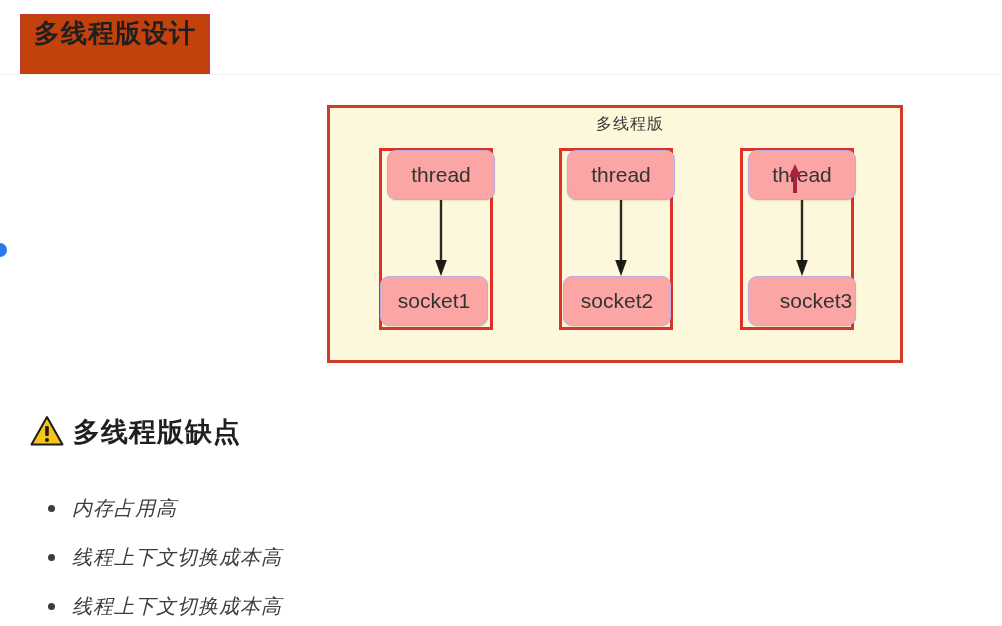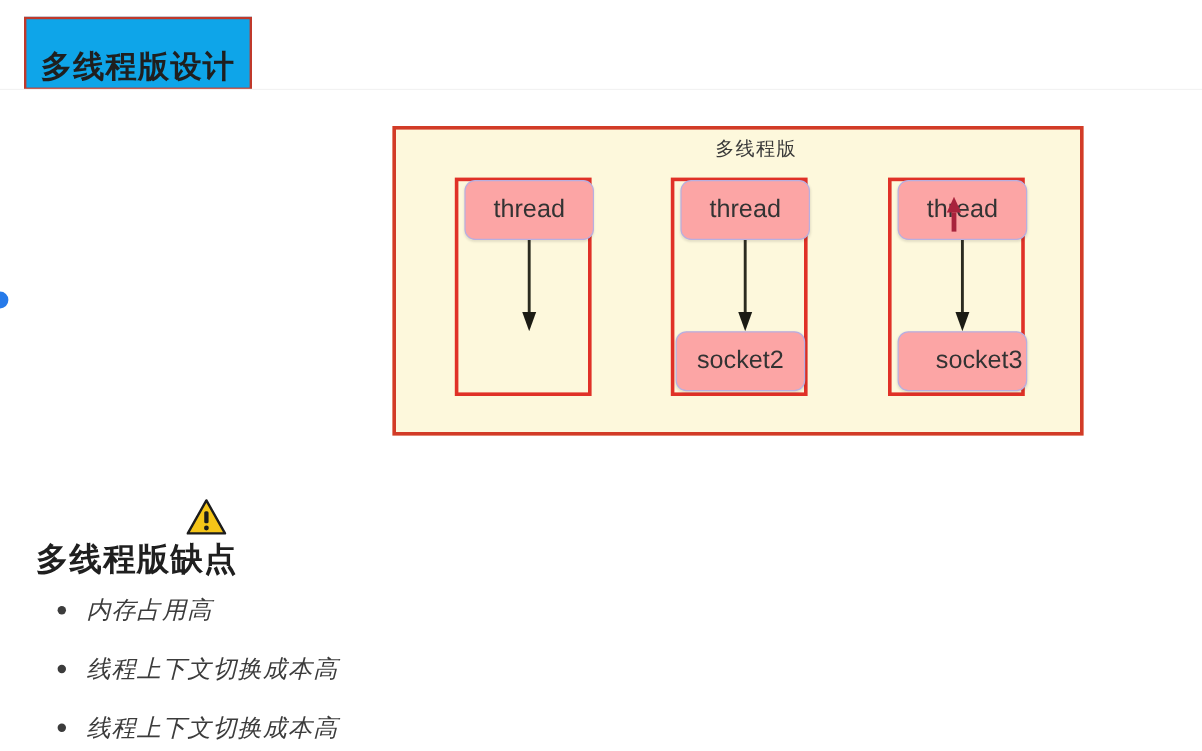--- a/index.html
+++ b/index.html
@@ -17,24 +17,24 @@
   }
 
   
   #page-title-box {
     position: absolute;
     left: 20px;
     top: 14px;
     width: 190px;
     height: 61px;
     border: 2px solid #c0392b;
-    background: #0ea5e9;
-    box-sizing: border-box;
-    display: flex;
-    align-items: flex-end;
+    background: #c2410c;
+    box-sizing: border-box;
+    display: flex;
+    align-items: flex-start;
     justify-content: center;
   }
   #page-title-text {
     font-size: 26px;
     font-weight: bold;
     letter-spacing: 1px;
     color: #1f1f1f;
     white-space: nowrap;
   }
 
@@ -137,22 +137,21 @@
     width: 16px;
     height: 30px;
   }
 
   
   #drawbacks-heading {
     position: absolute;
     left: 30px;
     top: 414px;
     display: flex;
-    align-items: flex-end;
-    flex-direction: column;
+    align-items: flex-start;
   }
   #warning-icon {
     width: 34px;
     height: 34px;
     margin-right: 9px;
     flex: none;
   }
   #drawbacks-heading-text {
     font-size: 27px;
     font-weight: bold;
@@ -203,20 +202,21 @@
   <div id="diagram-caption">多线程版</div>
 
   <div class="group-box" id="group-box-1"></div>
   <div class="node-box node-thread" id="thread-1">thread</div>
   <div class="arrow-wrap" id="arrow-1">
     <svg width="14" height="78" viewBox="0 0 14 78">
       <line x1="7" y1="0" x2="7" y2="62" stroke="#2b2b1f" stroke-width="2.4"></line>
       <polygon points="7,76 1.2,60 12.8,60" fill="#1c1c14"></polygon>
     </svg>
   </div>
+  <div class="node-box node-socket" id="socket-1">socket1</div>
 
   <div class="group-box" id="group-box-2"></div>
   <div class="node-box node-thread" id="thread-2">thread</div>
   <div class="arrow-wrap" id="arrow-2">
     <svg width="14" height="78" viewBox="0 0 14 78">
       <line x1="7" y1="0" x2="7" y2="62" stroke="#2b2b1f" stroke-width="2.4"></line>
       <polygon points="7,76 1.2,60 12.8,60" fill="#1c1c14"></polygon>
     </svg>
   </div>
   <div class="node-box node-socket" id="socket-2">socket2</div>

